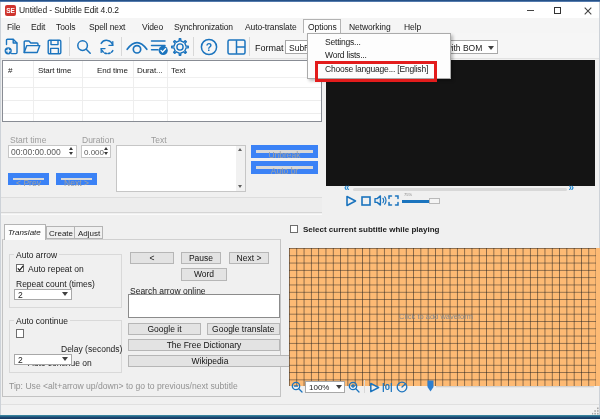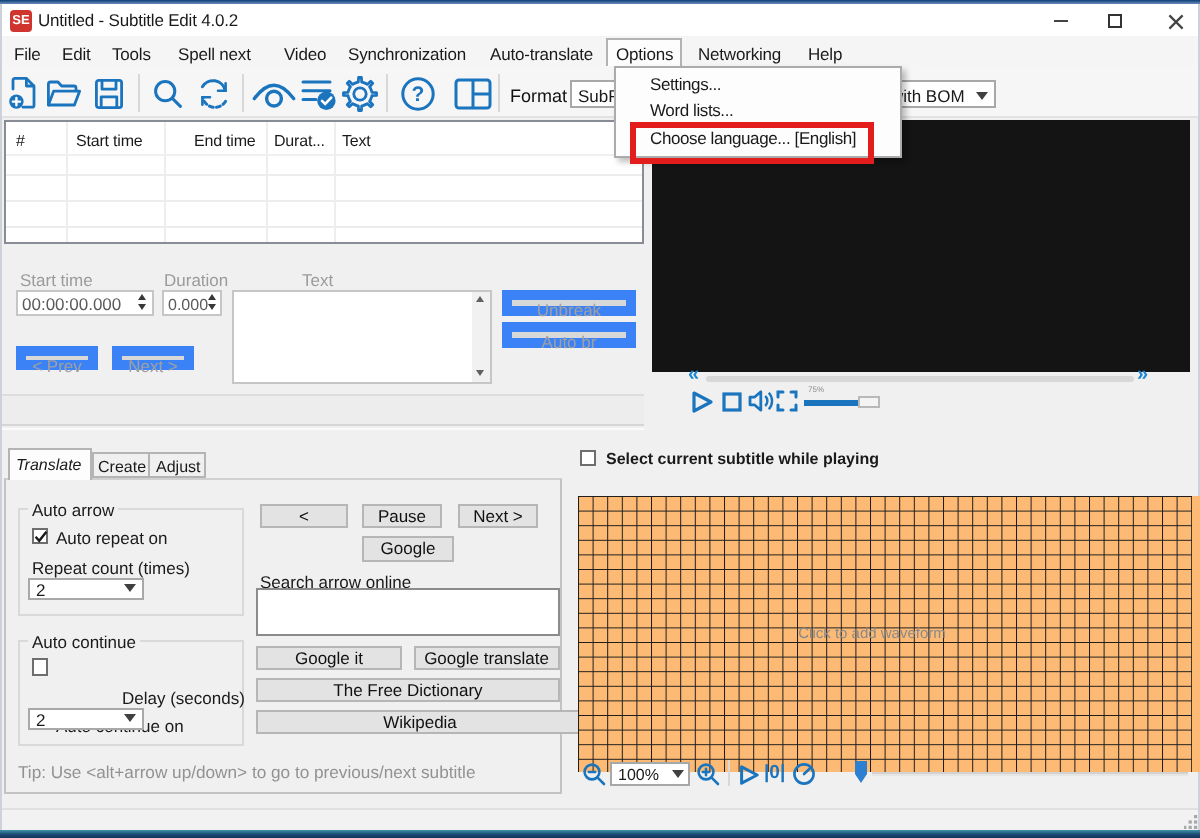--- a/index.html
+++ b/index.html
@@ -186,21 +186,21 @@
 <div class="cb" style="left:15.5px;top:329px;"></div>
 <div class="lbl" style="left:28px;top:329.5px;font-size:8.5px;margin-top:28px;">Auto continue on</div>
 <div class="lbl" style="left:16px;top:343.5px;font-size:8.5px;padding-left:45px;">Delay (seconds)</div>
 <div class="combo" style="left:14px;top:353.5px;width:58px;height:11.5px;"></div>
 <div class="lbl" style="left:18px;top:355px;font-size:8.5px;">2</div>
 <div class="arr" style="left:62px;top:357px;"></div>
 
 <div class="btn" style="left:130px;top:251.5px;width:44px;height:12px;line-height:10px;">&lt;</div>
 <div class="btn" style="left:181px;top:251.5px;width:40px;height:12px;line-height:10px;">Pause</div>
 <div class="btn" style="left:229px;top:251.5px;width:40px;height:12px;line-height:10px;">Next &gt;</div>
-<div class="btn" style="left:181px;top:268px;width:46px;height:13px;line-height:11px;">Google</div>
+<div class="btn" style="left:181px;top:268px;width:46px;height:13px;line-height:11px;">Word</div>
 <div class="lbl" style="left:130px;top:286px;font-size:8.5px;">Search arrow online</div>
 <div class="ab" style="left:128px;top:294px;width:152px;height:23.5px;background:#fff;border:1px solid #8b8b8b;"></div>
 <div class="btn" style="left:128px;top:323px;width:73px;height:12px;line-height:10px;">Google it</div>
 <div class="btn" style="left:206.5px;top:323px;width:73.5px;height:12px;line-height:10px;">Google translate</div>
 <div class="btn" style="left:128px;top:339px;width:152px;height:12px;line-height:10px;">The Free Dictionary</div>
 <div class="btn" style="left:128px;top:355px;width:164px;height:12px;line-height:10px;">Wikipedia</div>
 <div class="lbl" style="left:9px;top:381px;color:#929292;font-size:8.6px;">Tip: Use &lt;alt+arrow up/down&gt; to go to previous/next subtitle</div>
 
 <div class="cb" style="left:290px;top:224.5px;width:8px;height:8px;"></div>
 <div class="lbl" style="left:303px;top:224.5px;font-size:8px;font-weight:bold;">Select current subtitle while playing</div>

